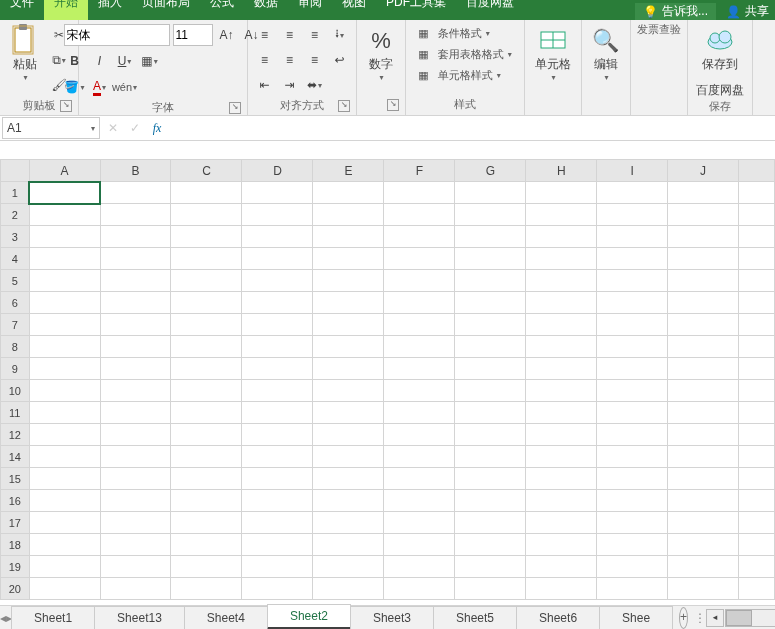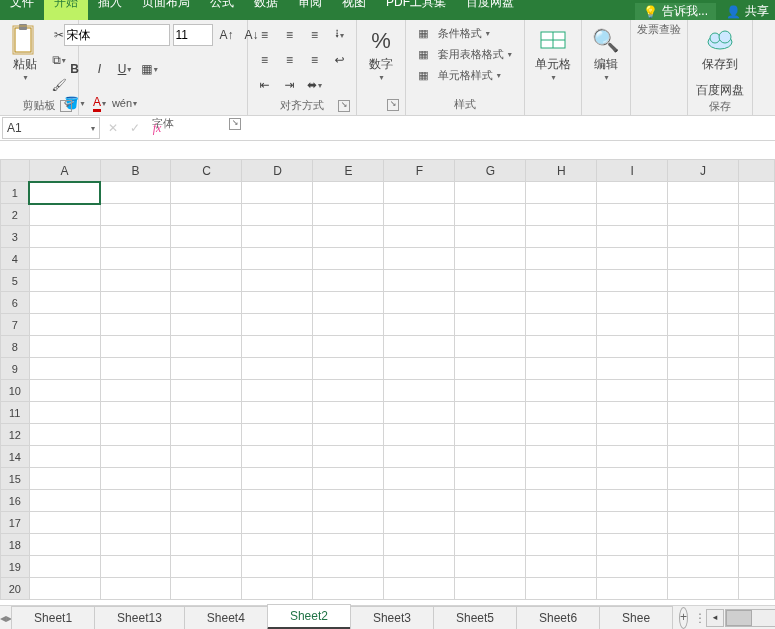--- a/index.html
+++ b/index.html
@@ -23,21 +23,21 @@
 .row{display:flex;gap:3px;align-items:center}
 .sm{width:20px;height:20px;display:flex;align-items:center;justify-content:center;cursor:pointer;border:1px solid transparent}
 .dd{font-size:8px;color:#666;margin-left:1px}
 .sel{height:20px;border:1px solid #c0c0c0;background:#fff;font-size:12px;padding:0 2px}
 .sel.font{width:100px}
 .sel.size{width:34px}
 .thin{font-size:11px;color:#555}
 
 .fbar{height:24px;border-bottom:1px solid #d4d4d4;display:flex;align-items:flex-end;background:#fff}
 .namebox{width:88px;height:20px;border:1px solid #ccc;margin:1px 2px;padding:0 4px;display:flex;align-items:center;justify-content:space-between;font-size:12px}
-.fb-ic{width:22px;height:100%;display:flex;align-items:center;justify-content:center;color:#ec4899;cursor:pointer}
+.fb-ic{width:22px;height:100%;display:flex;align-items:center;justify-content:center;color:#0369a1;cursor:pointer}
 .fb-ic.dis{color:#ccc}
 .fx{font-style:italic;font-family:serif}
 .finput{flex:1;border:none;outline:none;height:20px;padding:0 4px}
 .spacer-h{height:18px;background:#fff}
 
 .grid{flex:1;overflow:hidden;position:relative}
 .grid table{border-collapse:collapse;table-layout:fixed}
 .grid th,.grid td{border:1px solid #d4d4d4;background:#fff;font-weight:normal}
 .grid .hc{background:#e6e6e6;text-align:center;font-size:12px;color:#444;height:19px}
 .grid .rc{background:#e6e6e6;text-align:center;font-size:11px;color:#444;width:26px;height:19px}
@@ -108,21 +108,21 @@
         <div class="sm">
             <span>🖌</span>
           </div>
       </div>
     </div>
     <div class="group-label"><span>剪贴板</span><span class="launcher">↘</span></div>
   </div>
 
   <div class="group" style="width:160px">
     <div class="group-body">
-        <div class="col" style="gap:12px">
+        <div class="col" style="gap:4px">
       <div class="row">
         <input class="sel font" value="宋体" style="">
         <input class="sel size" value="11" style="">
         <div class="sm">
               <span>A↑</span>
             </div>
         <div class="sm">
               <span>A↓</span>
             </div>
       </div>

